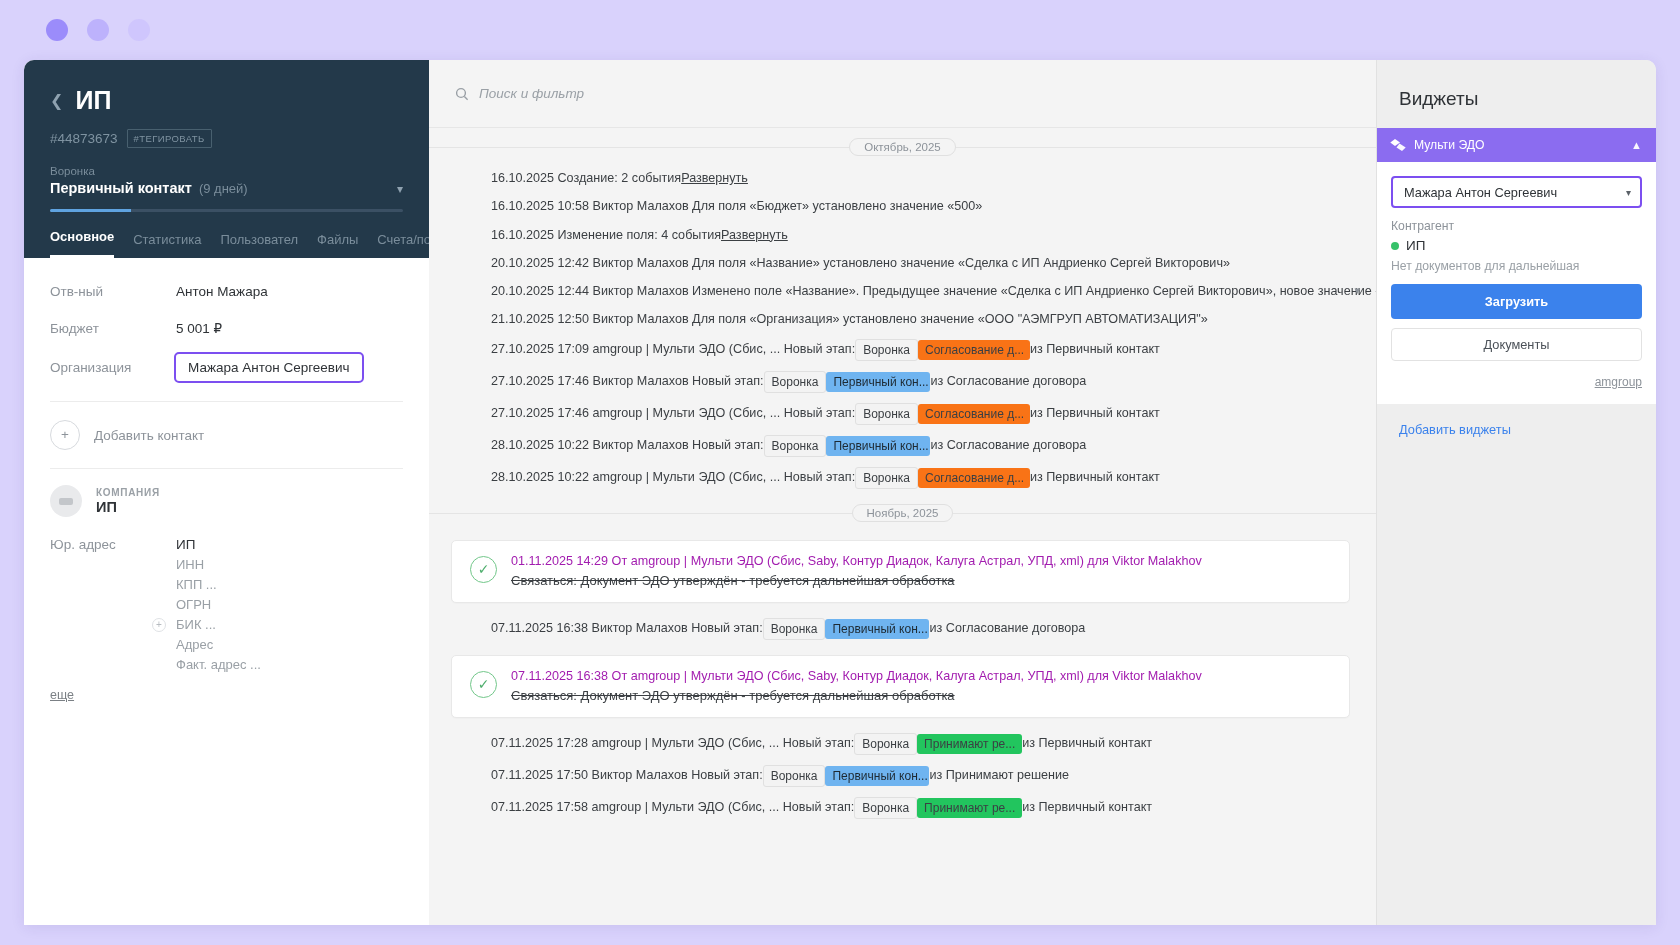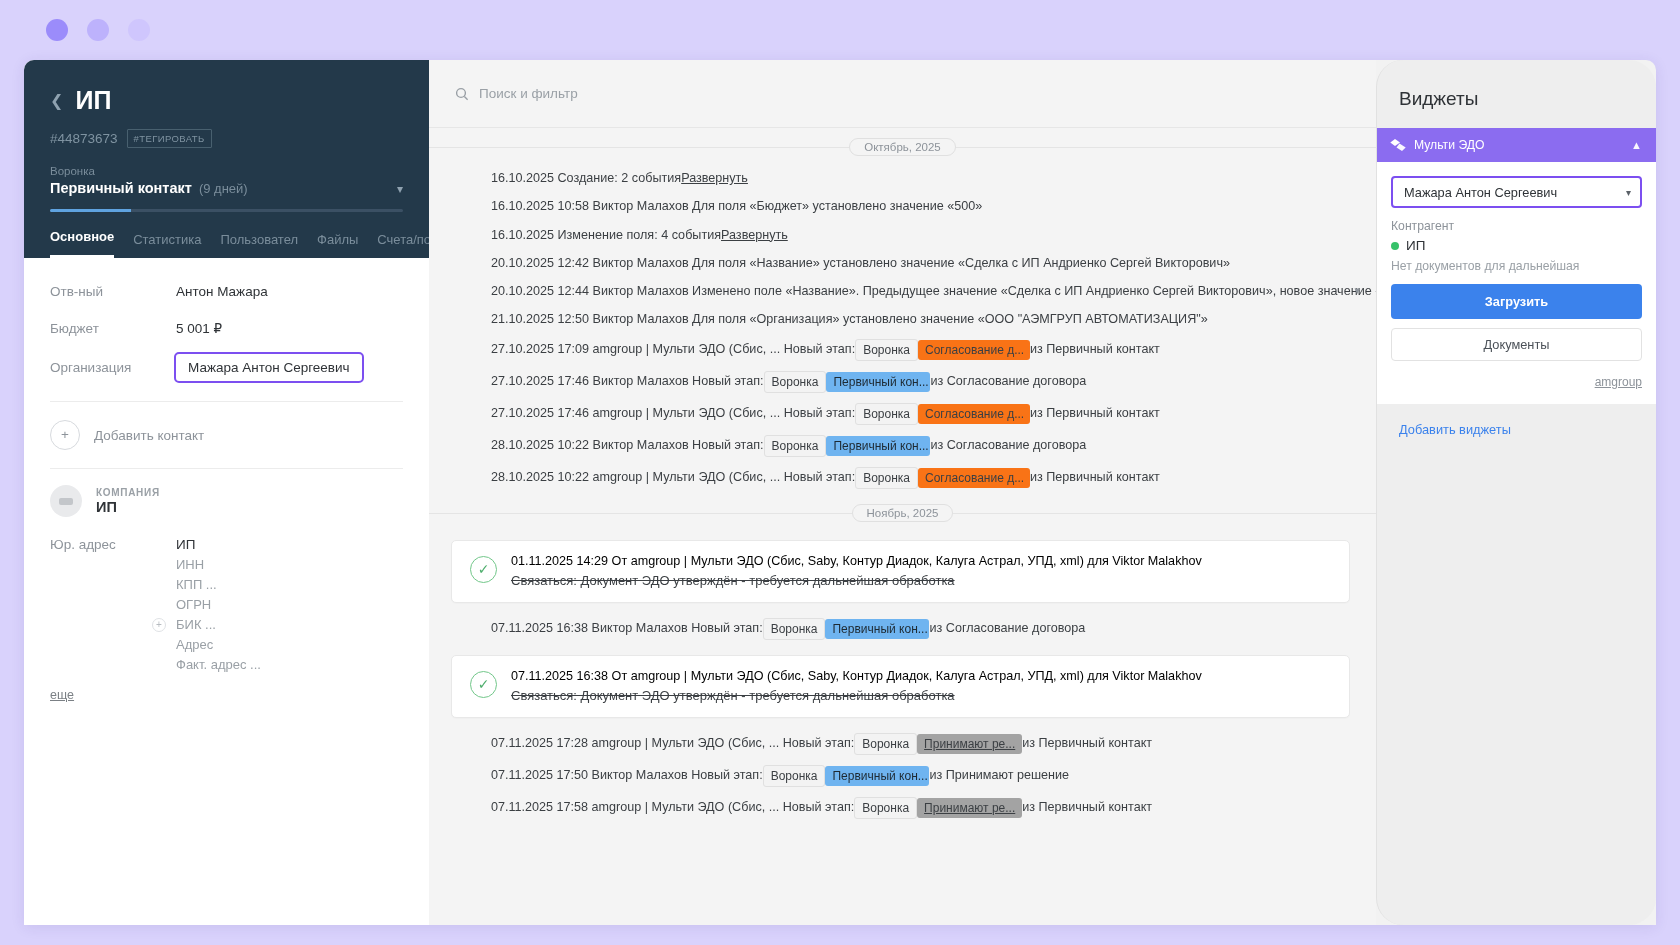--- a/index.html
+++ b/index.html
@@ -165,20 +165,21 @@
     display: flex; flex-direction: column;
     position: relative;
     min-width: 0;
   }
   .search-bar {
     height: 68px; flex: 0 0 68px;
     background: #f4f4f4;
     display: flex; align-items: center; gap: 10px;
     padding: 0 26px;
     border-bottom: 1px solid #e6e6e6;
+    font-style: italic;
   }
   .search-ico { color: #9aa0a6; display: flex; align-items: center; }
   .search-ph { color: #9aa0a6; font-size: 13.5px; }
 
   .feed {
     flex: 1; overflow: hidden; position: relative;
     padding: 0 0 0 0;
   }
   .month-sep {
     display: flex; align-items: center; justify-content: center;
@@ -208,52 +209,51 @@
     position: absolute; right: 16px; top: 50%; transform: translateY(-50%);
     color: #8d939a; font-size: 11px; cursor: pointer;
   }
   .pill {
     display: inline-block; font-size: 12px; line-height: 1;
     padding: 4px 7px; border-radius: 3px; white-space: nowrap;
   }
   .pill-funnel { background: #f3f3f3; border: 1px solid #e0e0e0; color: #3b3f43; }
   .pill-pink { background: #f97316; color: #3b3f43; max-width: 112px; overflow: hidden; }
   .pill-blue { background: #6fb4f0; color: #1e2a33; max-width: 104px; overflow: hidden; }
-  .pill-amber { background: #a3a3a3; color: #3b3f43; max-width: 112px; overflow: hidden; text-decoration: underline; }
+  .pill-amber { background: #22c55e; color: #3b3f43; max-width: 112px; overflow: hidden; }
 
   .card {
     margin: 10px 26px 10px 22px;
     background: #ffffff;
     border: 1px solid #e8e8e8; border-radius: 5px;
     padding: 13px 18px 14px 18px;
     display: flex; gap: 14px; align-items: flex-start;
     position: relative;
     box-shadow: 0 1px 1px rgba(0,0,0,.02);
   }
   .card-check {
     flex: 0 0 27px; width: 27px; height: 27px; border-radius: 50%;
     border: 1.5px solid #72c78a; color: #4fae6d;
     display: flex; align-items: center; justify-content: center;
     font-size: 14px; margin-top: 2px;
   }
   .card-body { min-width: 0; flex: 1; }
-  .card-meta { font-size: 12.6px; color: #000000; white-space: nowrap; overflow: hidden; }
+  .card-meta { font-size: 12.6px; color: #a21caf; white-space: nowrap; overflow: hidden; }
   .card-task {
     font-size: 13px; color: #3b3f43; margin-top: 5px;
     text-decoration: line-through; white-space: nowrap; overflow: hidden;
   }
 
   
   .right {
     width: 280px; flex: 0 0 280px;
     background: #eeeeee;
     border-left: 1px solid #e1e1e1;
     display: flex; flex-direction: column;
     padding: 0;
-    border-radius: 27px;
   }
   .widgets-title {
     font-size: 19px; color: #2f3337;
     padding: 28px 22px 18px 22px;
   }
   .widget {
     background: #ffffff; margin: 0 0 0 0;
   }
   .widget-head {
     background: #8b6cf0; color: #ffffff;

